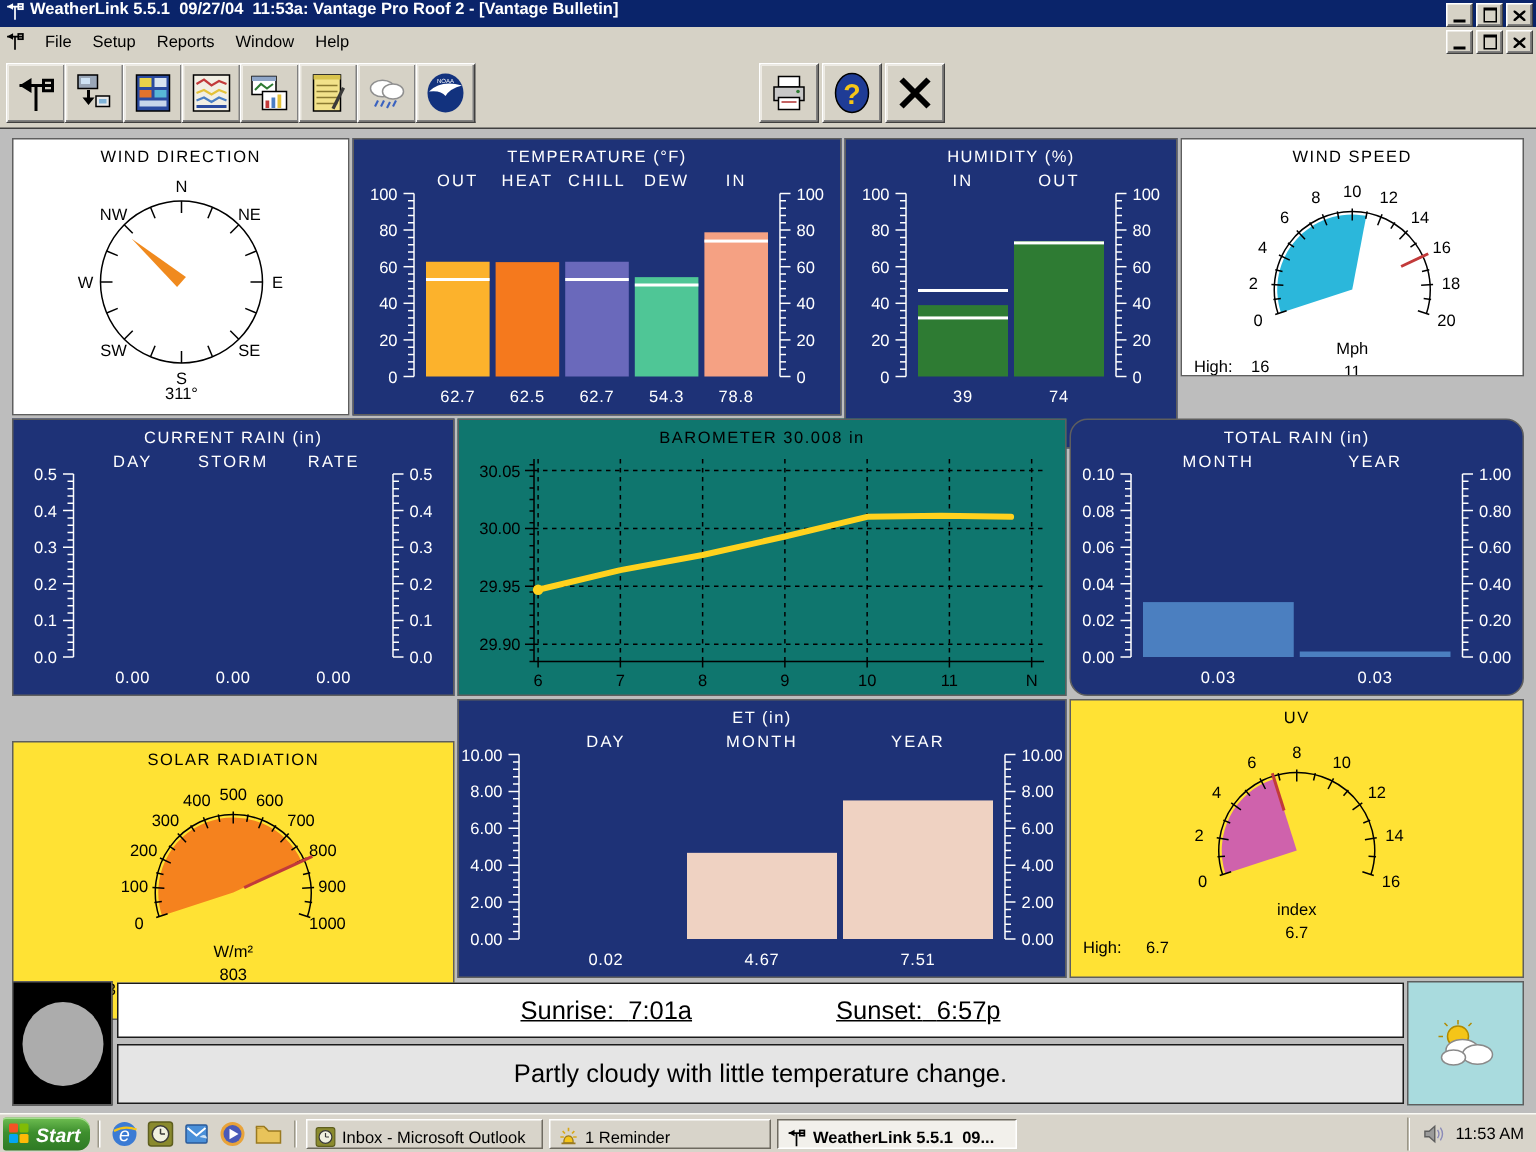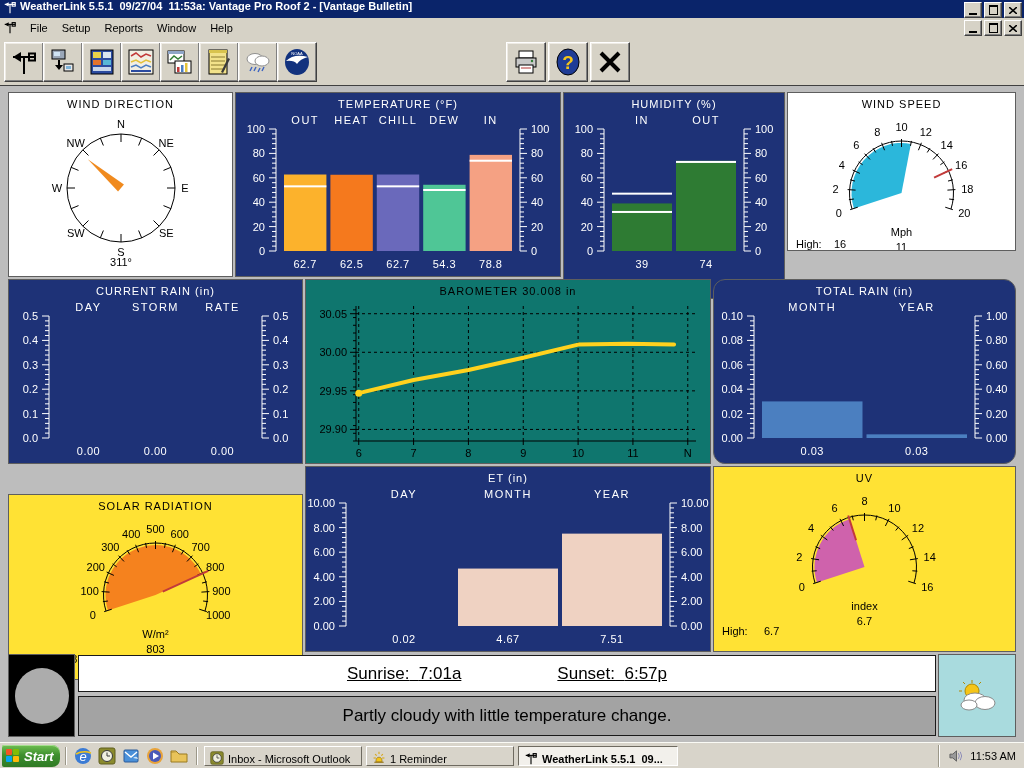--- a/index.html
+++ b/index.html
@@ -35,21 +35,21 @@
   .panel{position:absolute;border:1px solid #5E5E5E;box-sizing:border-box;overflow:hidden;}
   .panel svg{display:block;}
 
   .moonbox{position:absolute;left:8px;top:568px;width:67px;height:83px;background:#000;
     border:1px solid #5E5E5E;box-sizing:border-box;display:flex;align-items:center;justify-content:center;}
   .moon{width:54px;height:56px;border-radius:50%;background:#ACACAC;}
   .sunrow{position:absolute;left:78px;top:569px;width:858px;height:37px;background:#fff;
     border:1px solid #1A1A1A;box-sizing:border-box;display:flex;align-items:center;
     justify-content:center;gap:96px;font-size:17px;color:#000;text-decoration:underline;}
   .sunrow .st{white-space:pre;}
-  .forerow{position:absolute;left:78px;top:610px;width:858px;height:40px;background:#a3a3a3;
+  .forerow{position:absolute;left:78px;top:610px;width:858px;height:40px;background:#e5e5e5;
     border:1px solid #1A1A1A;box-sizing:border-box;display:flex;align-items:center;
     justify-content:center;font-size:17px;color:#000;}
   .wxbox{position:absolute;left:938px;top:568px;width:78px;height:83px;background:#A9DBDE;
     border:1px solid #5E5E5E;box-sizing:border-box;display:flex;align-items:center;justify-content:center;}
 
   
   .taskbar{position:absolute;top:742px;left:0;width:1024px;height:26px;background:#D8D4CA;
     border-top:1px solid #FAFAF5;display:flex;align-items:center;font-size:11px;}
   .startbtn{margin-left:2px;height:22px;width:58px;border-radius:2px 8px 8px 2px;
     background:linear-gradient(#6FBF52,#3E8F2E 45%,#2F7A24);color:#fff;font-weight:bold;

